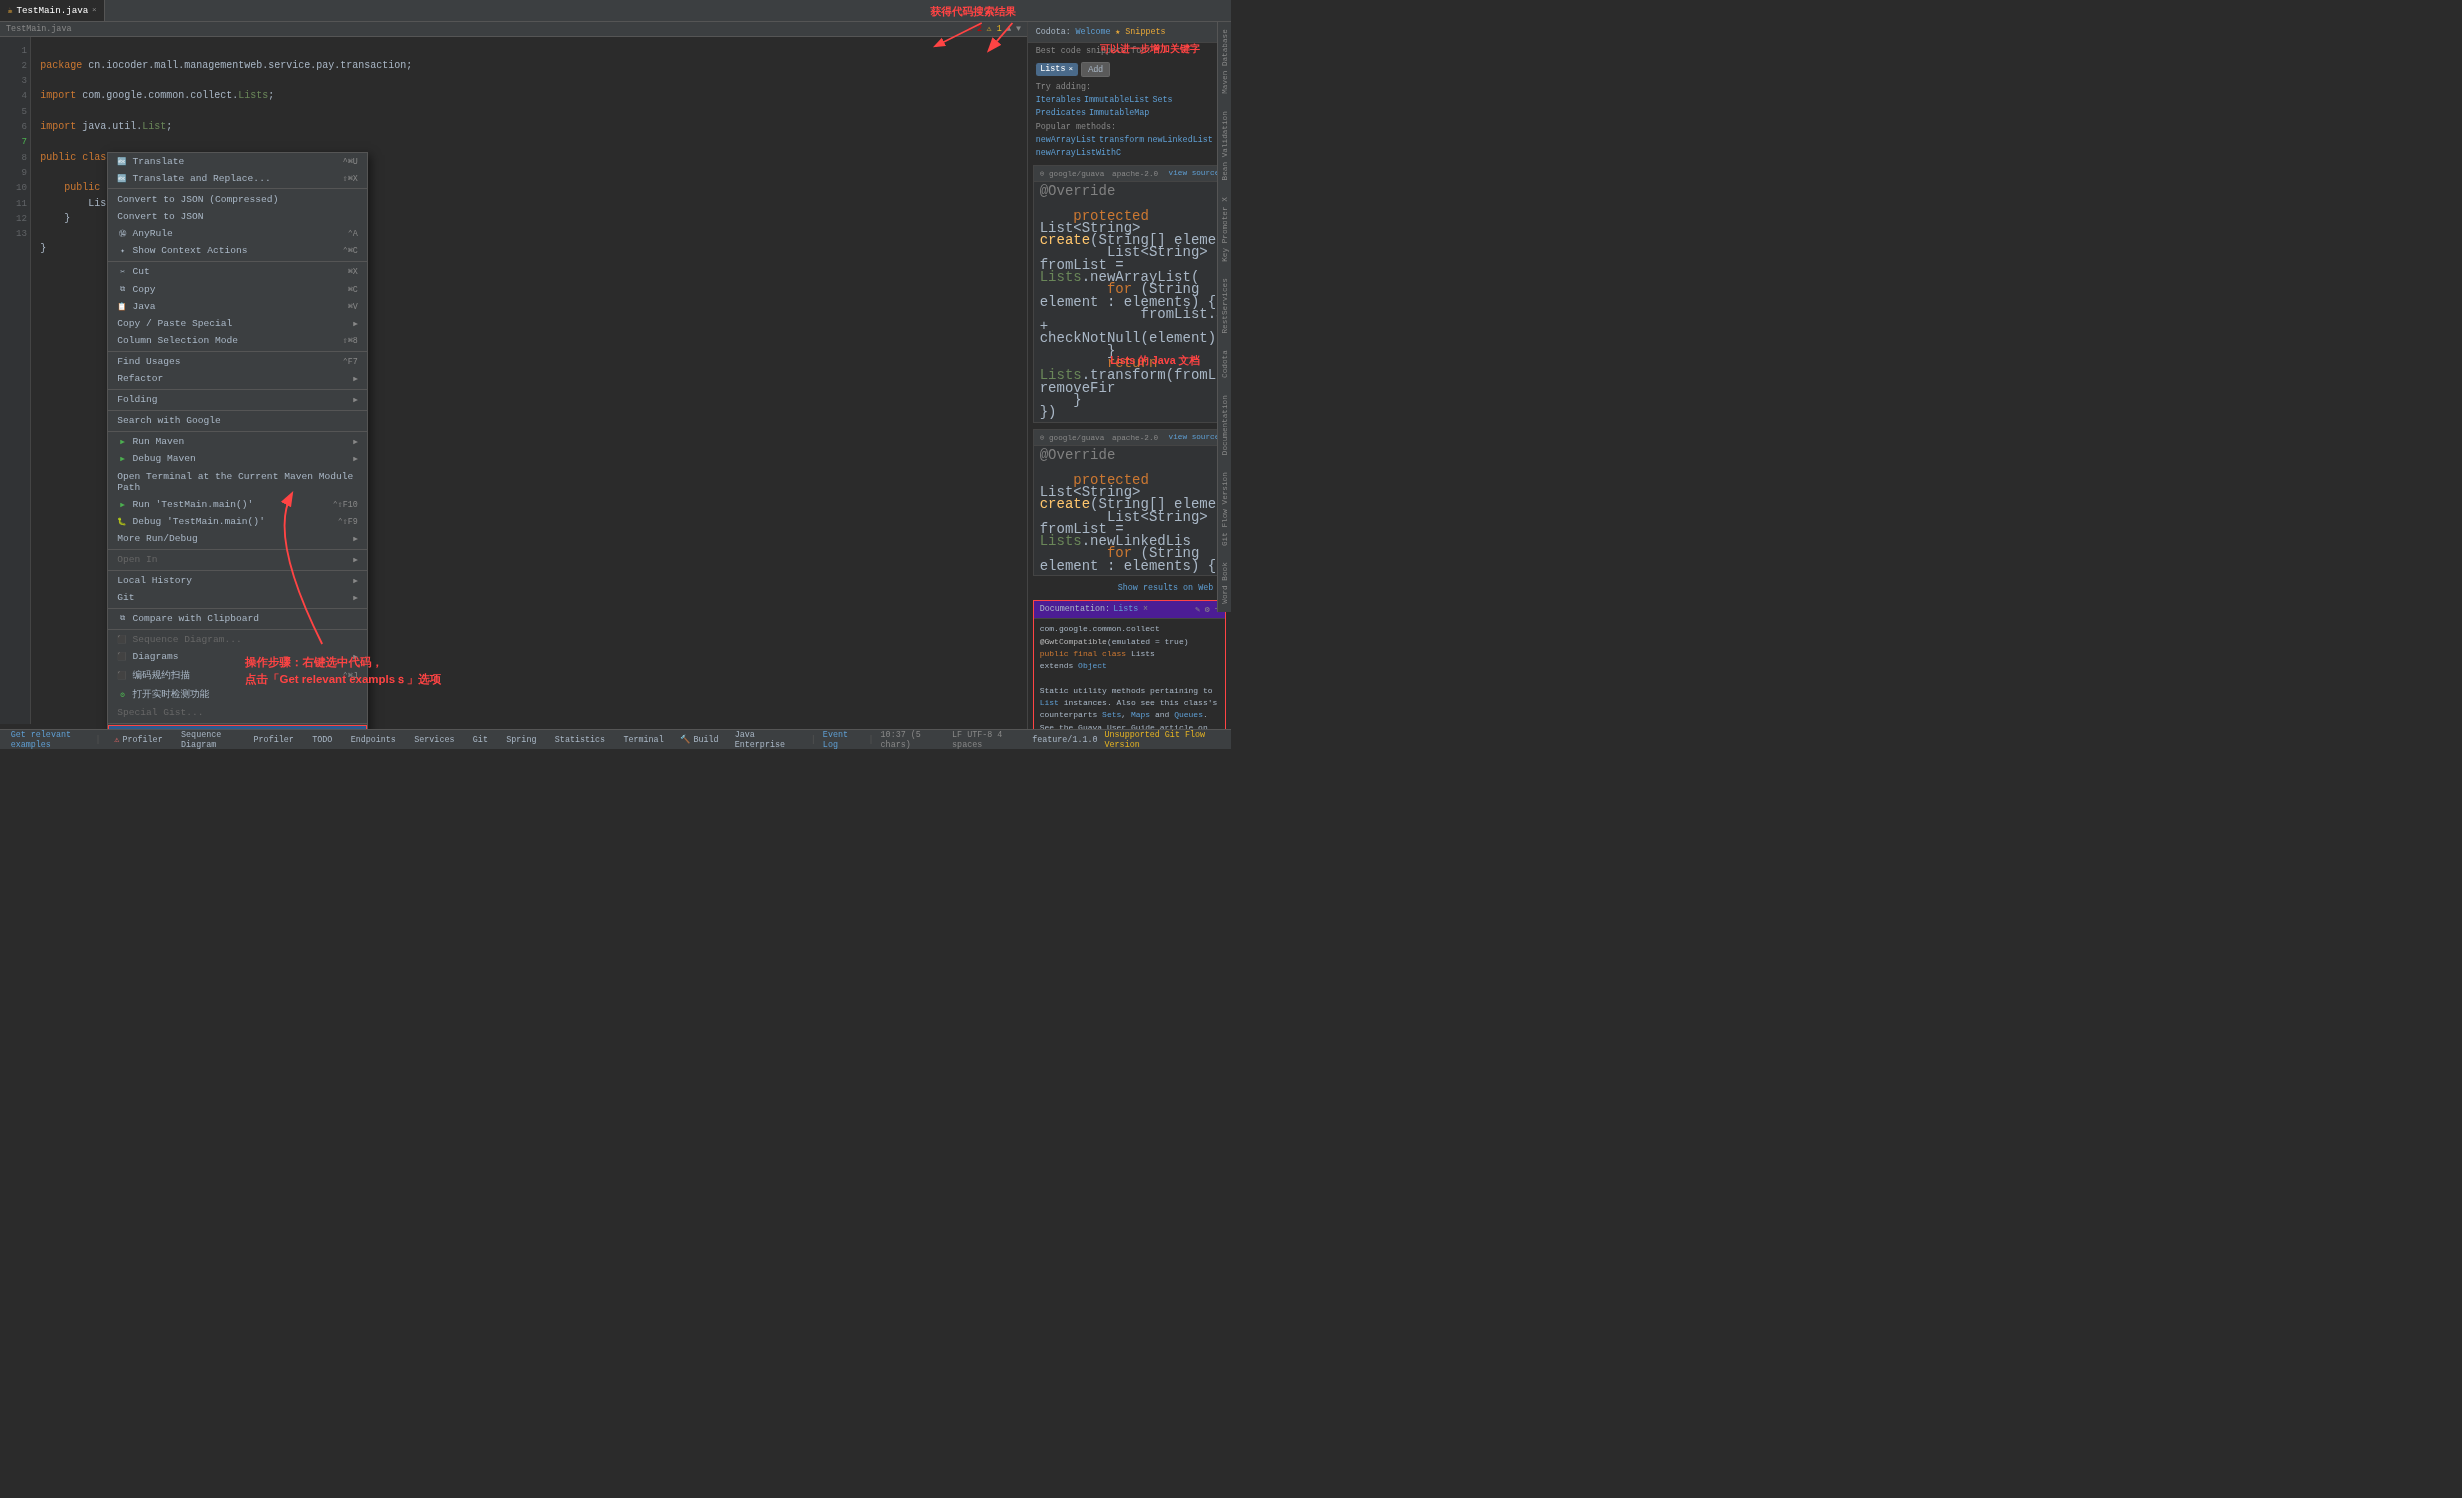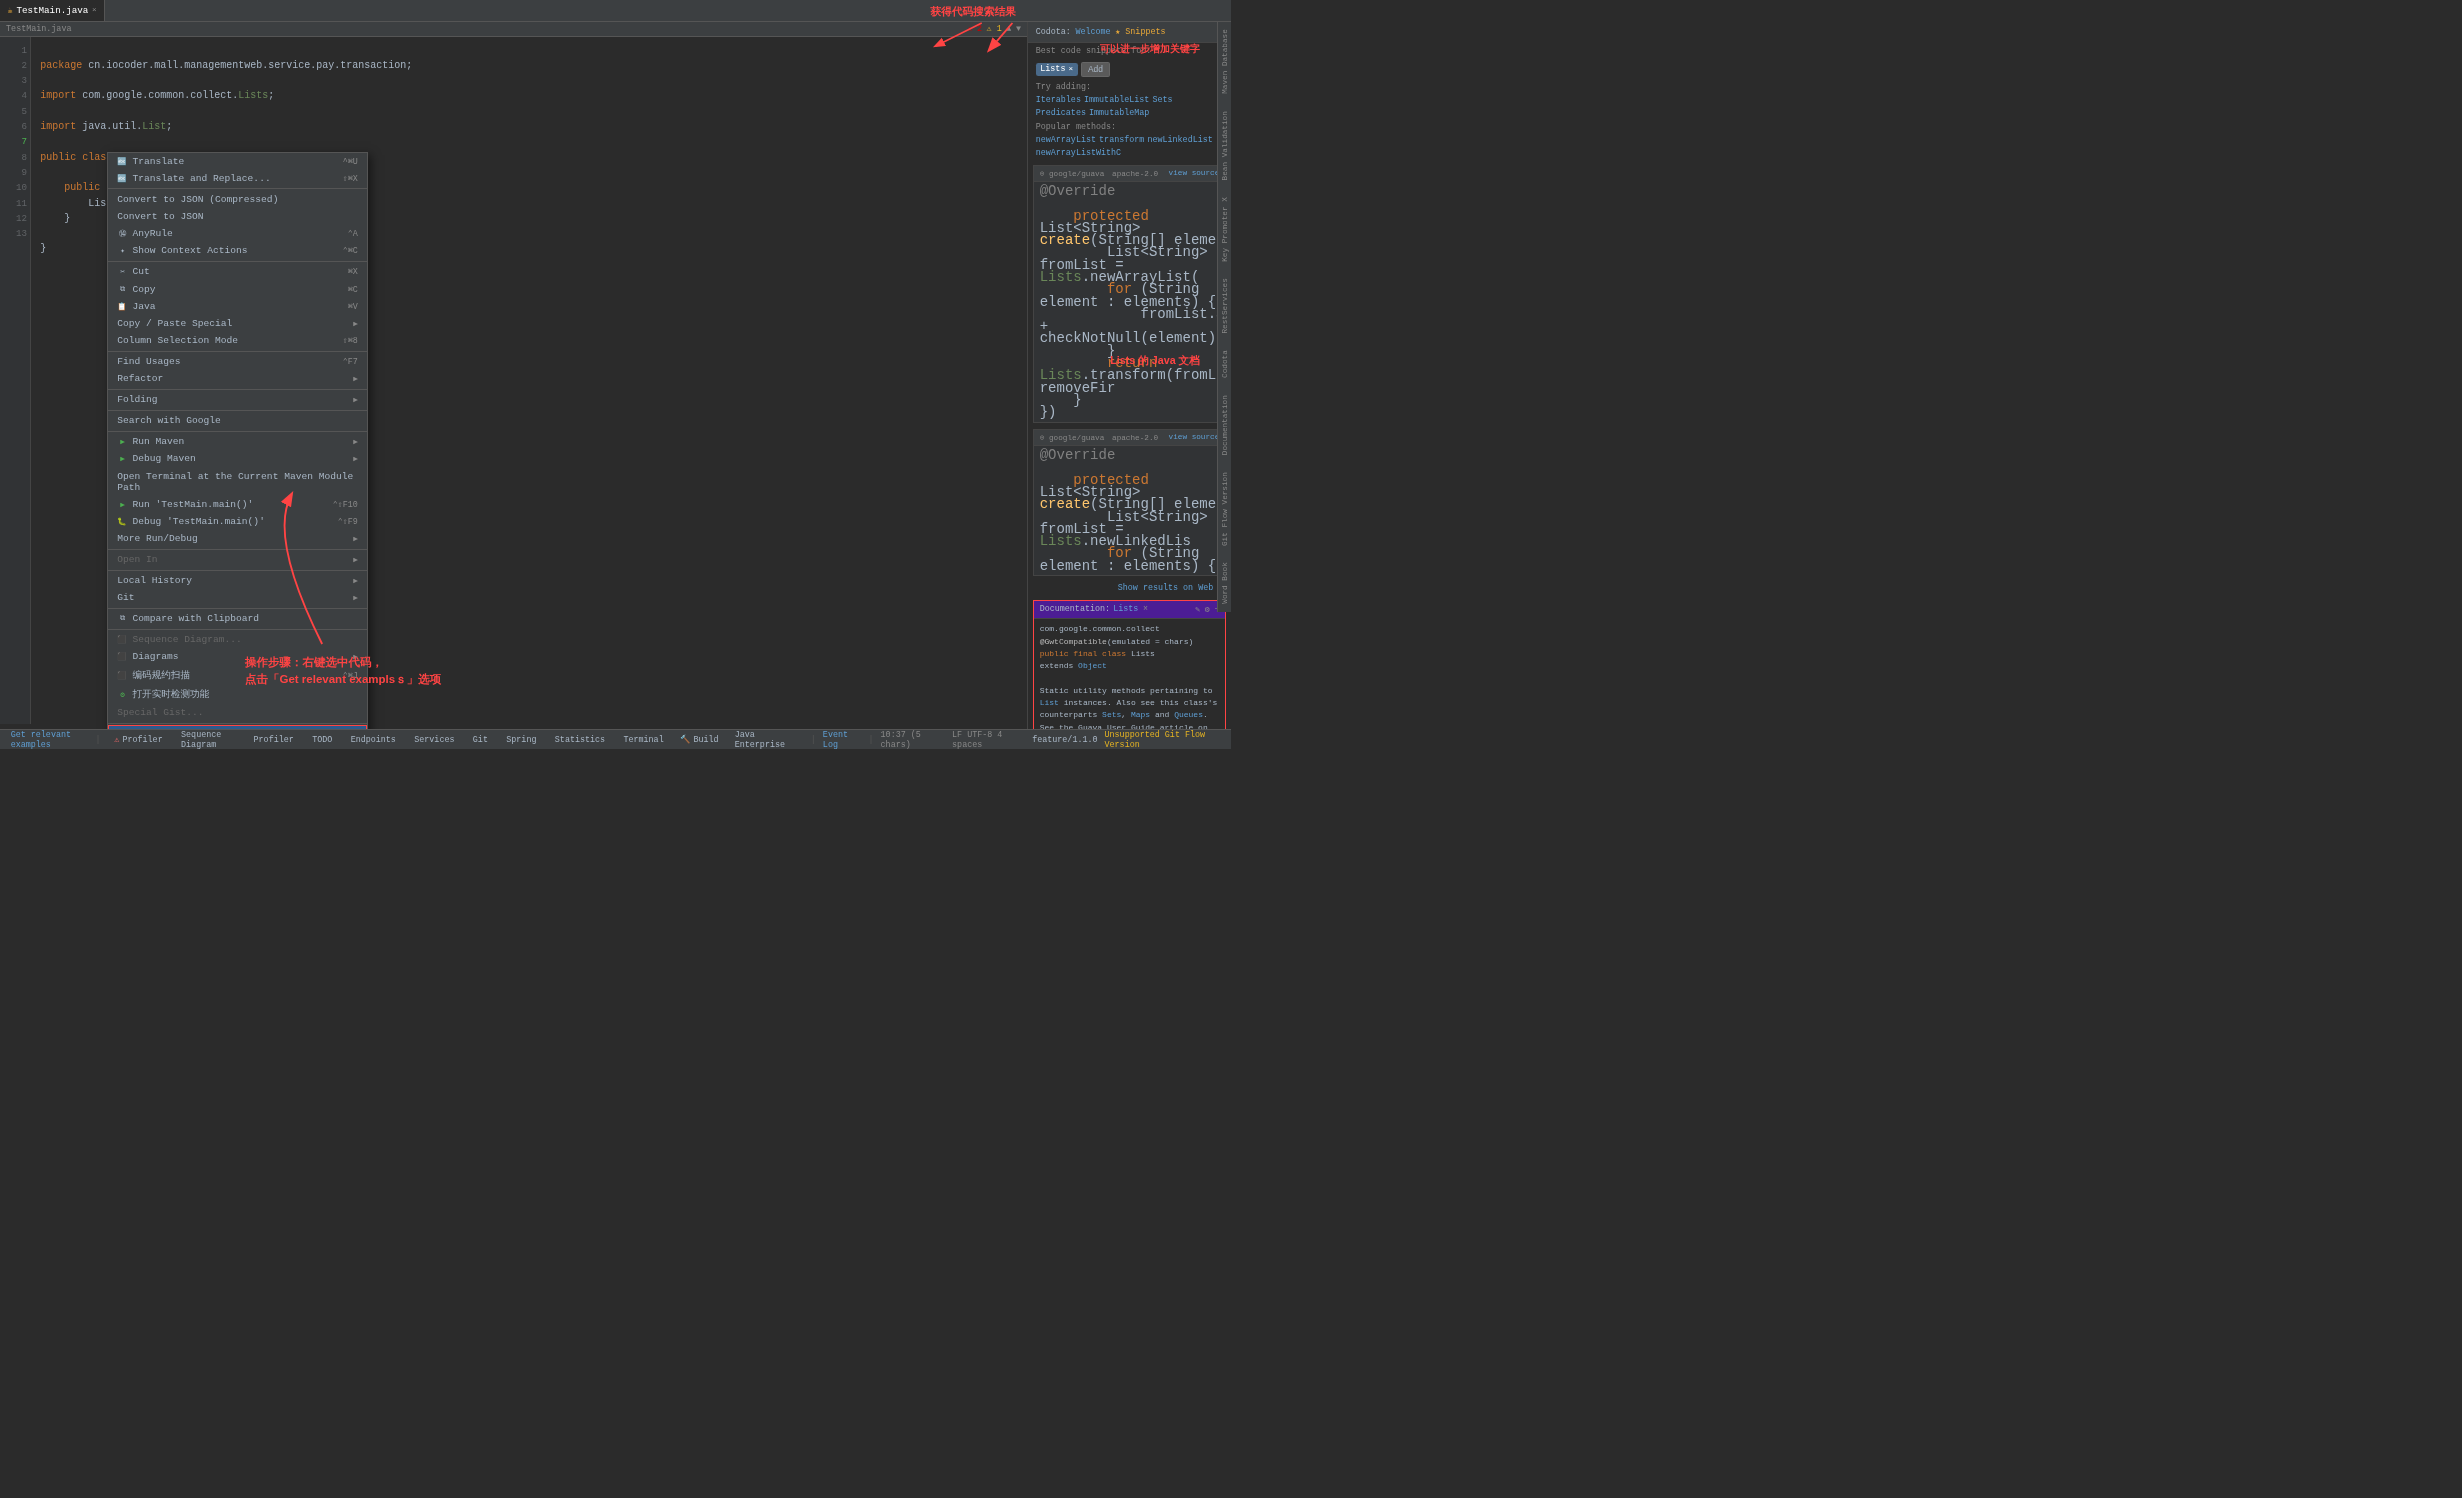--- a/index.html
+++ b/index.html
@@ -786,21 +786,21 @@
           </div>
           <div class="doc-actions">
             <span style="cursor:pointer;">✎</span>
             <span style="cursor:pointer;">⚙</span>
             <span style="cursor:pointer;">−</span>
           </div>
         </div>
         <div class="doc-content">
           <div style="color:#a9b7c6;">com.google.common.collect</div>
           <div>
-            <span style="color:#bbb;">@GwtCompatible</span><span style="color:#a9b7c6;">(emulated = chars)</span>
+            <span style="color:#bbb;">@GwtCompatible</span><span style="color:#a9b7c6;">(emulated = true)</span>
           </div>
           <div>
             <span style="color:#cc7832;">public final class </span><span style="color:#a9b7c6;">Lists</span>
           </div>
           <div>
             extends <span class="doc-link" style="color:#5f9fd4;">Object</span>
           </div>
           <br>
           <div style="color:#a9b7c6;">
             Static utility methods pertaining to <span class="doc-link" style="color:#5f9fd4;">List</span> instances. Also see this class's

